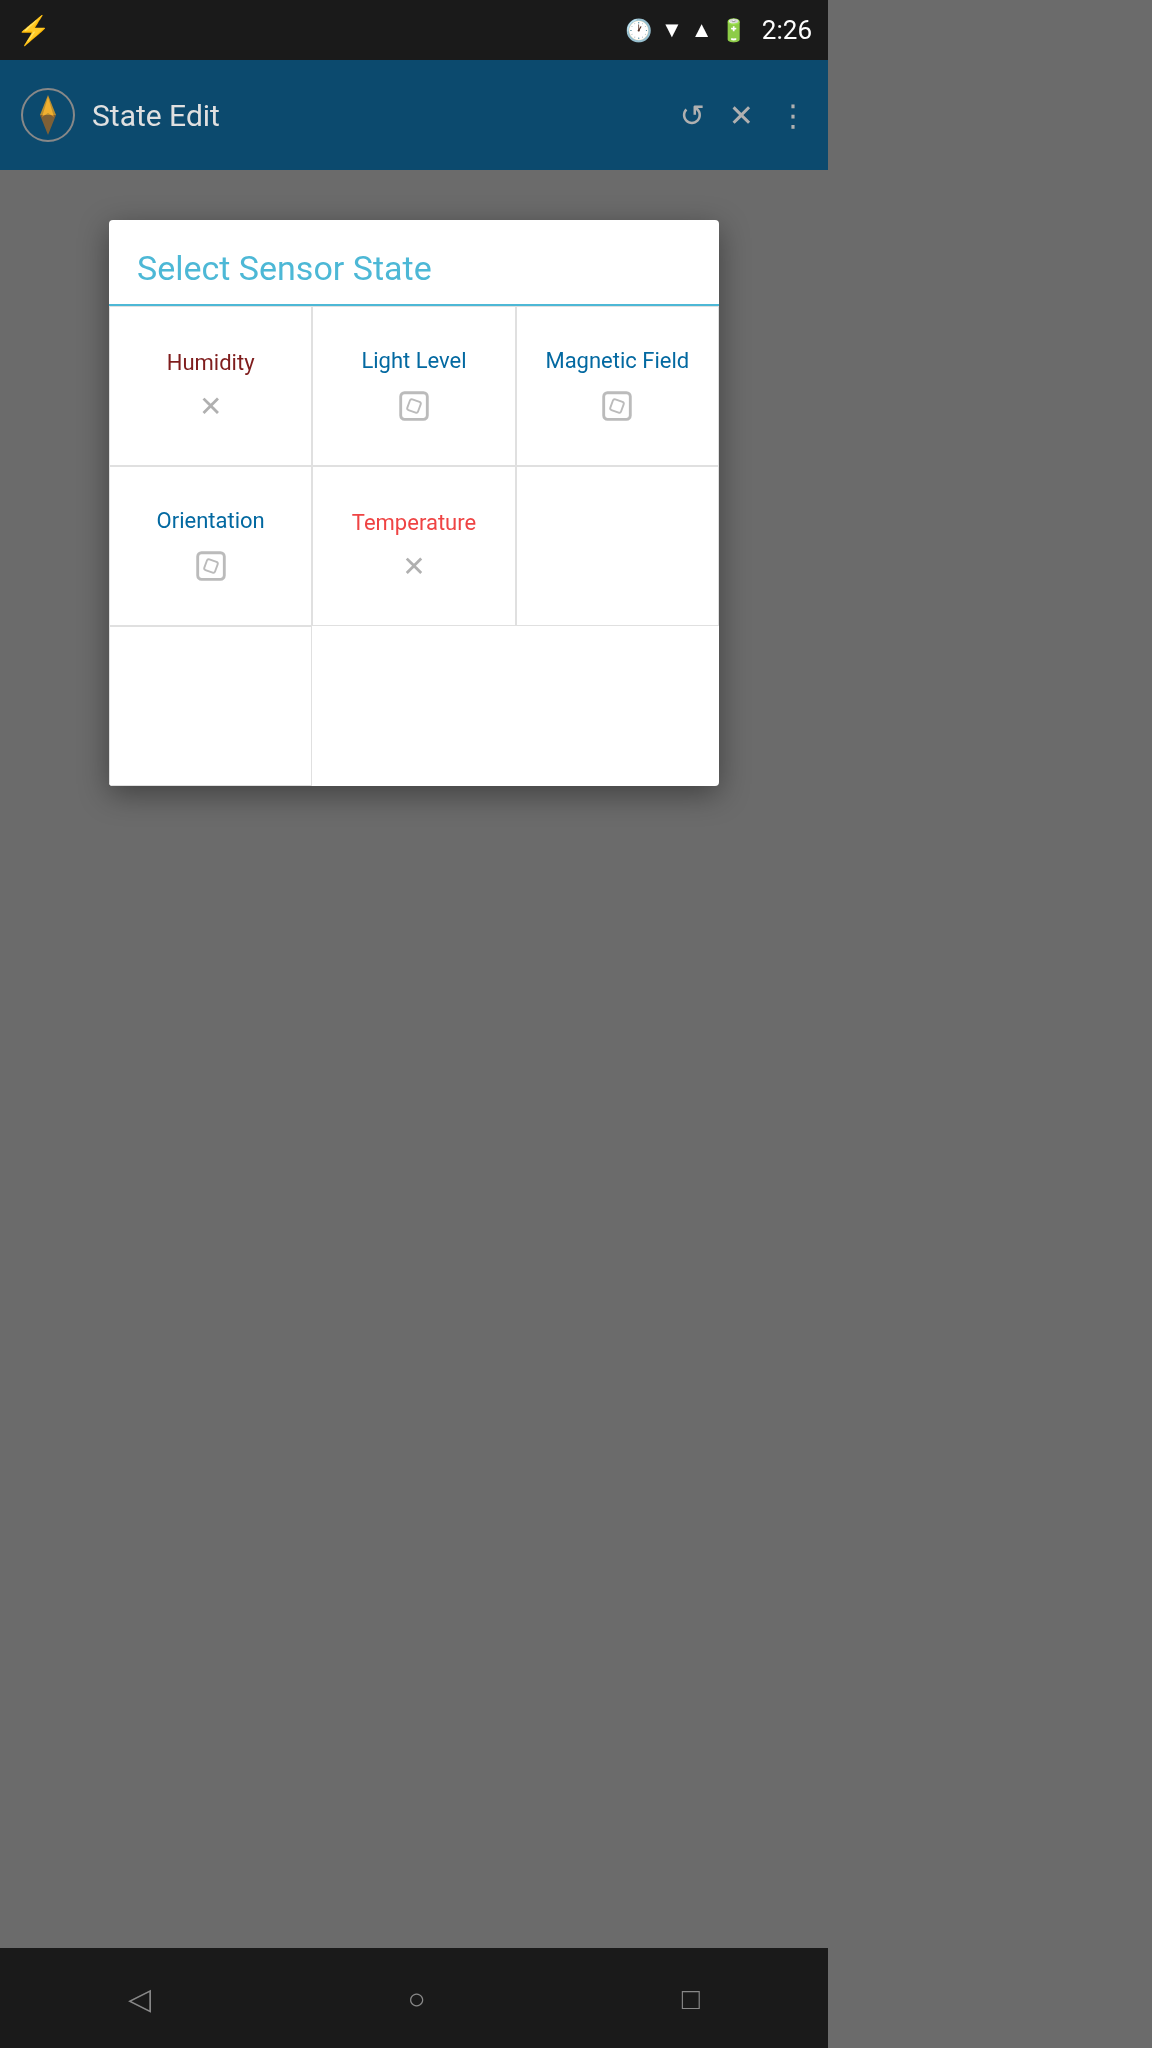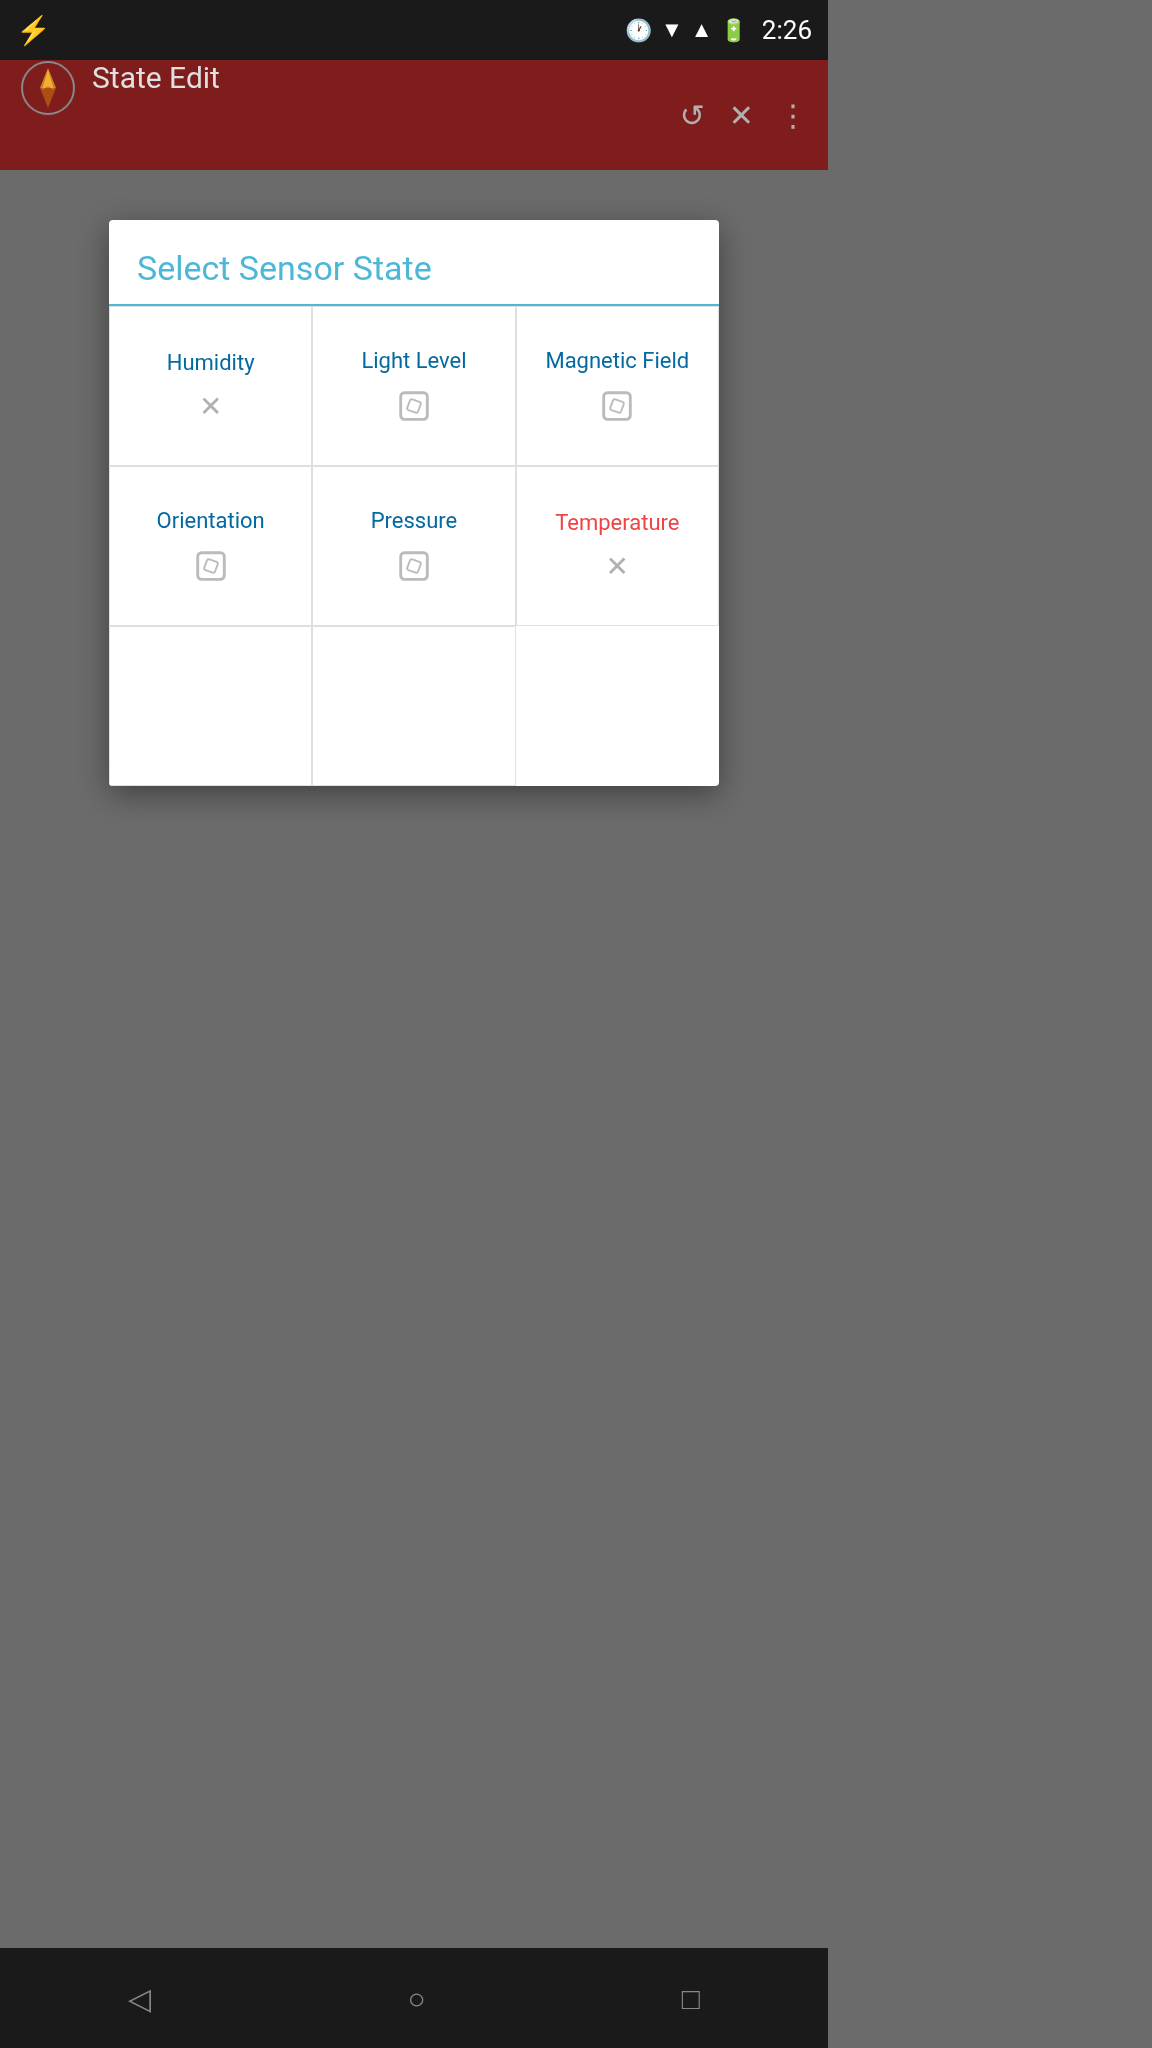--- a/index.html
+++ b/index.html
@@ -46,22 +46,23 @@
       color: white;
       font-size: 26px;
       font-weight: 400;
       margin-left: 6px;
     }
 
     
     .app-bar {
       width: 100%;
       height: 110px;
-      background-color: #7f1d1d;
-      display: flex;
+      background-color: #0c4a6e;
+      display: flex;
+      align-items: center;
       padding: 0 20px;
       gap: 16px;
     }
 
     .app-bar-logo {
       width: 56px;
       height: 56px;
       position: relative;
     }
 
@@ -216,21 +217,21 @@
     <span class="app-bar-icon">⋮</span>
   </div>
 </div>
 
 <div class="bg-area">
   <div class="dialog">
     <div class="dialog-title">Select Sensor State</div>
     <div class="sensor-grid">
 
       <div class="sensor-cell red-label">
-        <span class="sensor-name" style="color:#0369a1;">Humidity</span>
+        <span class="sensor-name" style="color:#7f1d1d;">Humidity</span>
         <span class="cross-icon"></span>
       </div>
 
       <div class="sensor-cell">
         <span class="sensor-name">Light Level</span>
         <svg class="sensor-rotate-svg" viewBox="0 0 40 40" fill="none">
           <rect x="6" y="6" width="28" height="28" rx="4" stroke="#bbbbbb" stroke-width="3" fill="none"></rect>
           <rect x="14" y="14" width="12" height="12" rx="2" stroke="#bbbbbb" stroke-width="2" fill="none" transform="rotate(20 20 20)"></rect>
         </svg>
       </div>
@@ -244,27 +245,20 @@
       </div>
 
       <div class="sensor-cell">
         <span class="sensor-name">Orientation</span>
         <svg class="sensor-rotate-svg" viewBox="0 0 40 40" fill="none">
           <rect x="6" y="6" width="28" height="28" rx="4" stroke="#bbbbbb" stroke-width="3" fill="none"></rect>
           <rect x="14" y="14" width="12" height="12" rx="2" stroke="#bbbbbb" stroke-width="2" fill="none" transform="rotate(20 20 20)"></rect>
         </svg>
       </div>
 
-      <div class="sensor-cell">
-        <span class="sensor-name">Pressure</span>
-        <svg class="sensor-rotate-svg" viewBox="0 0 40 40" fill="none">
-          <rect x="6" y="6" width="28" height="28" rx="4" stroke="#bbbbbb" stroke-width="3" fill="none"></rect>
-          <rect x="14" y="14" width="12" height="12" rx="2" stroke="#bbbbbb" stroke-width="2" fill="none" transform="rotate(20 20 20)"></rect>
-        </svg>
-      </div>
 
 
       <div class="sensor-cell red-label">
         <span class="sensor-name" style="color:#ef4444;">Temperature</span>
         <span class="cross-icon"></span>
       </div>
 
       <div class="sensor-cell empty"></div>
       <div class="sensor-cell empty"></div>
 

